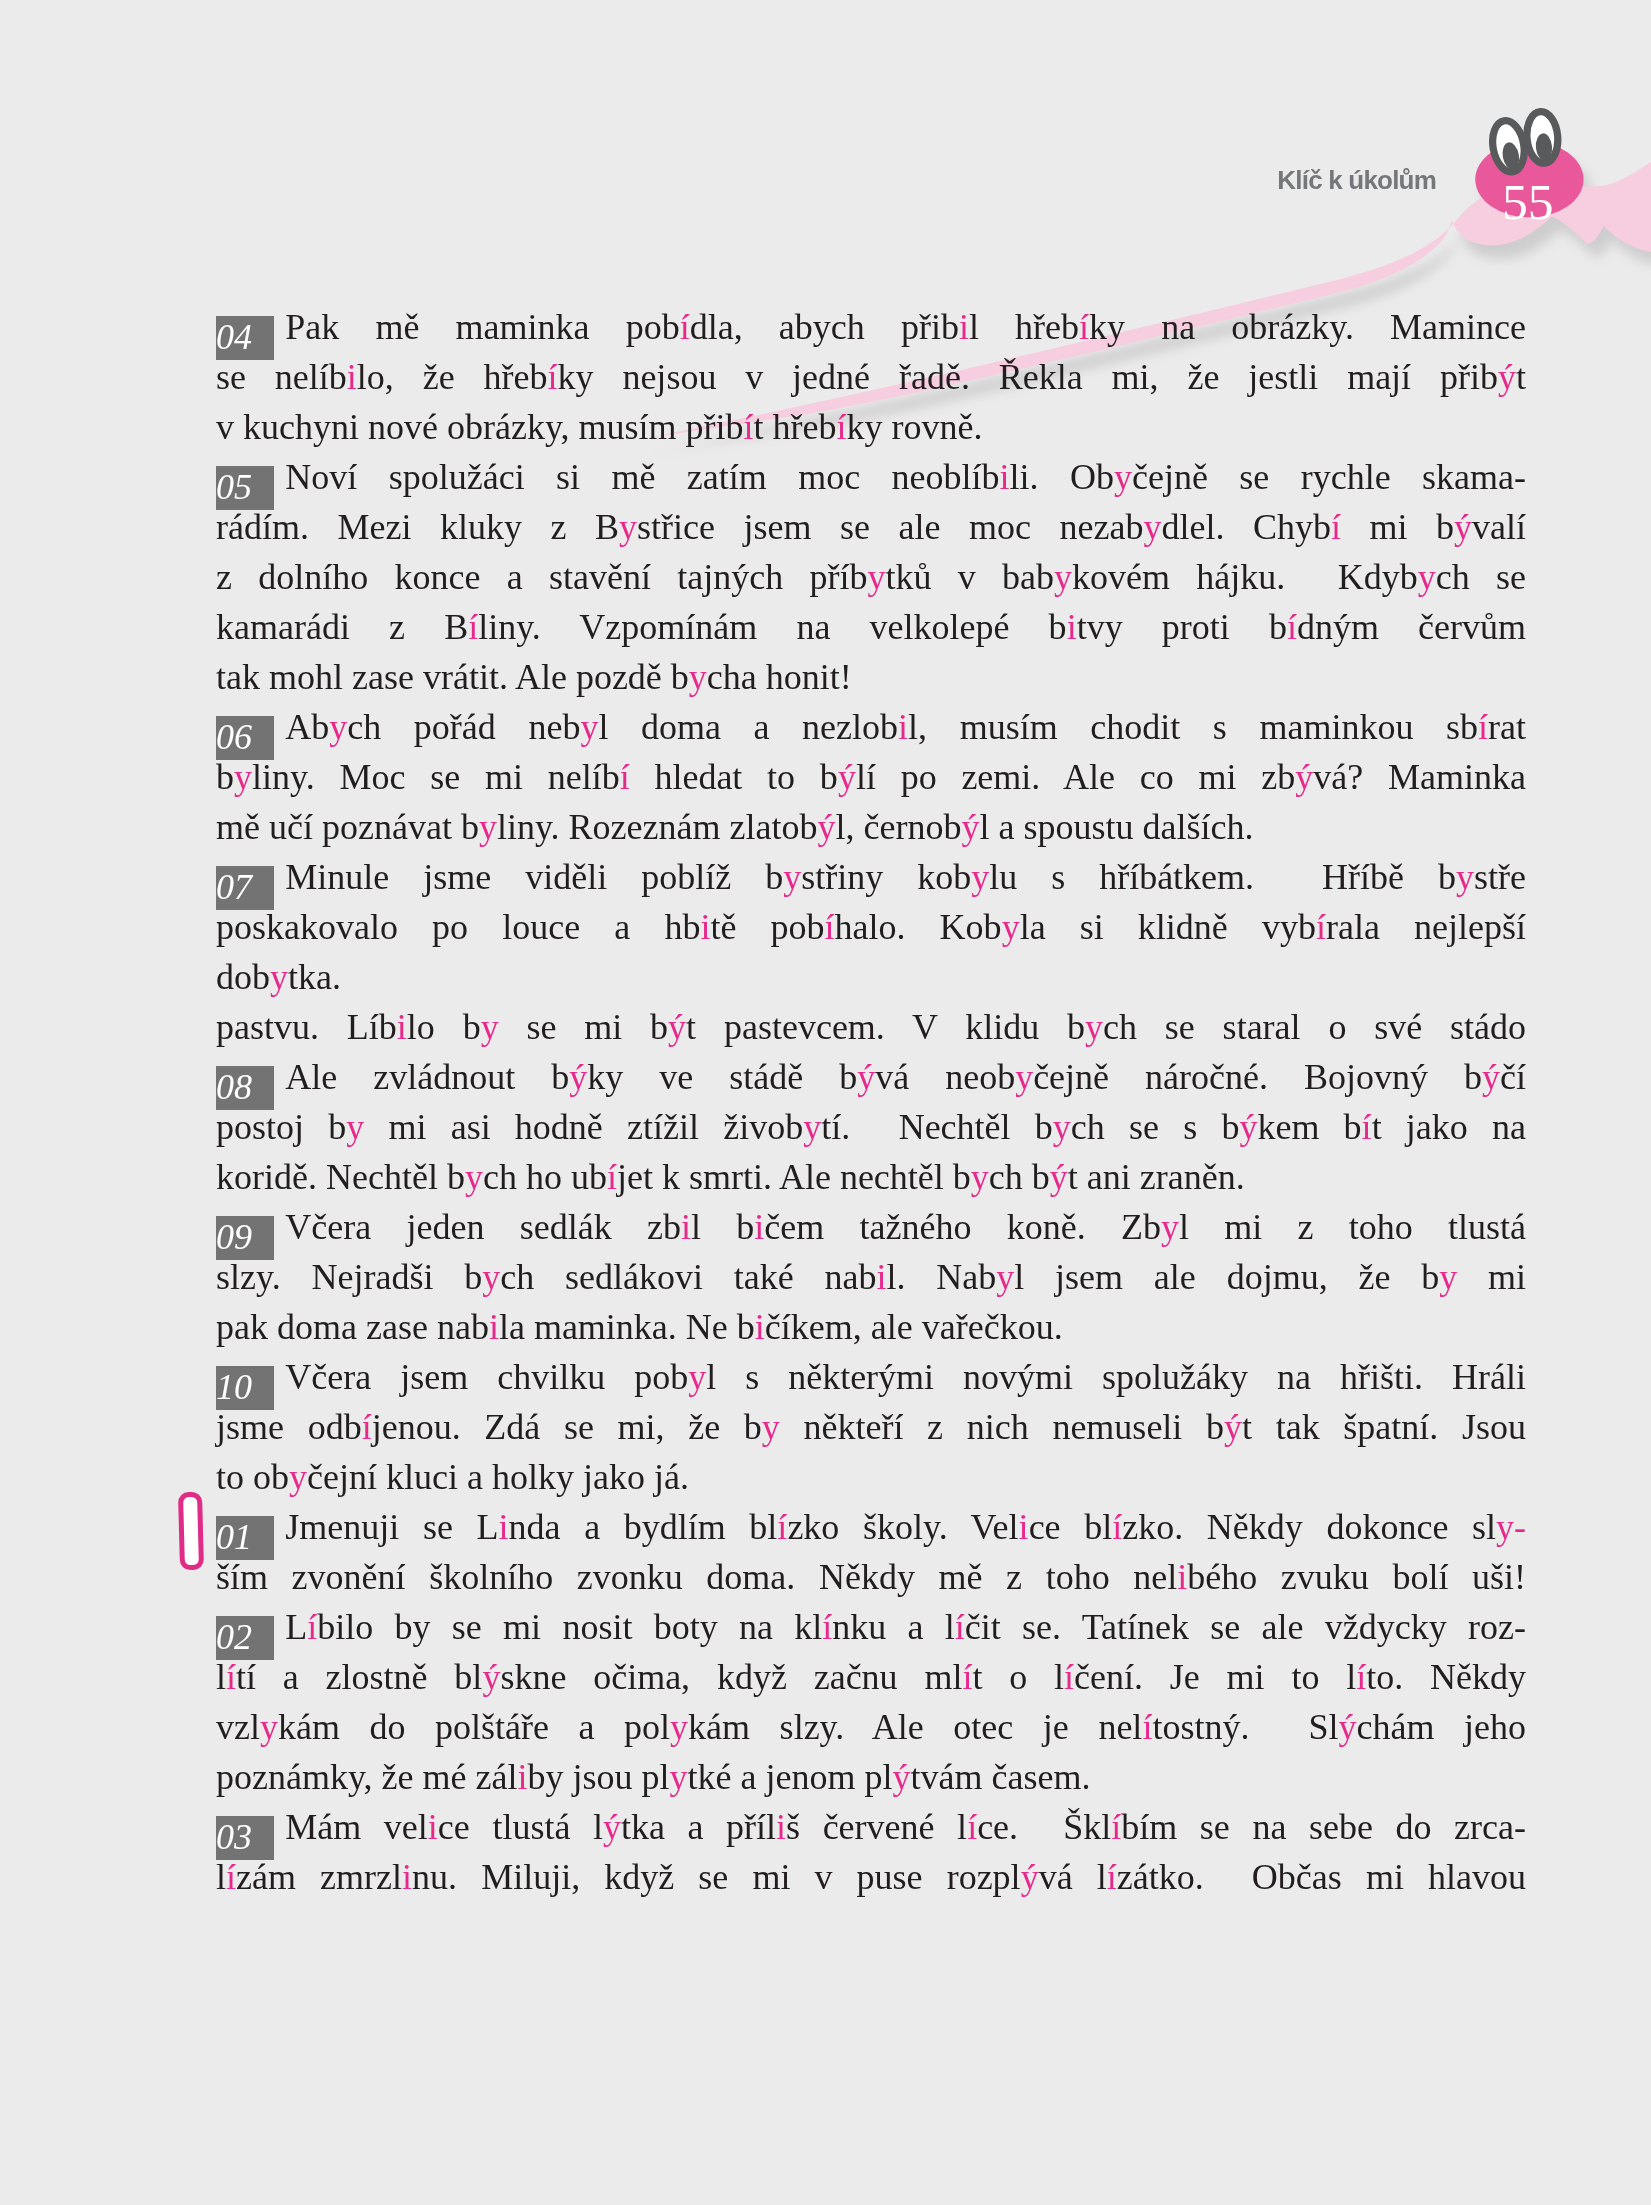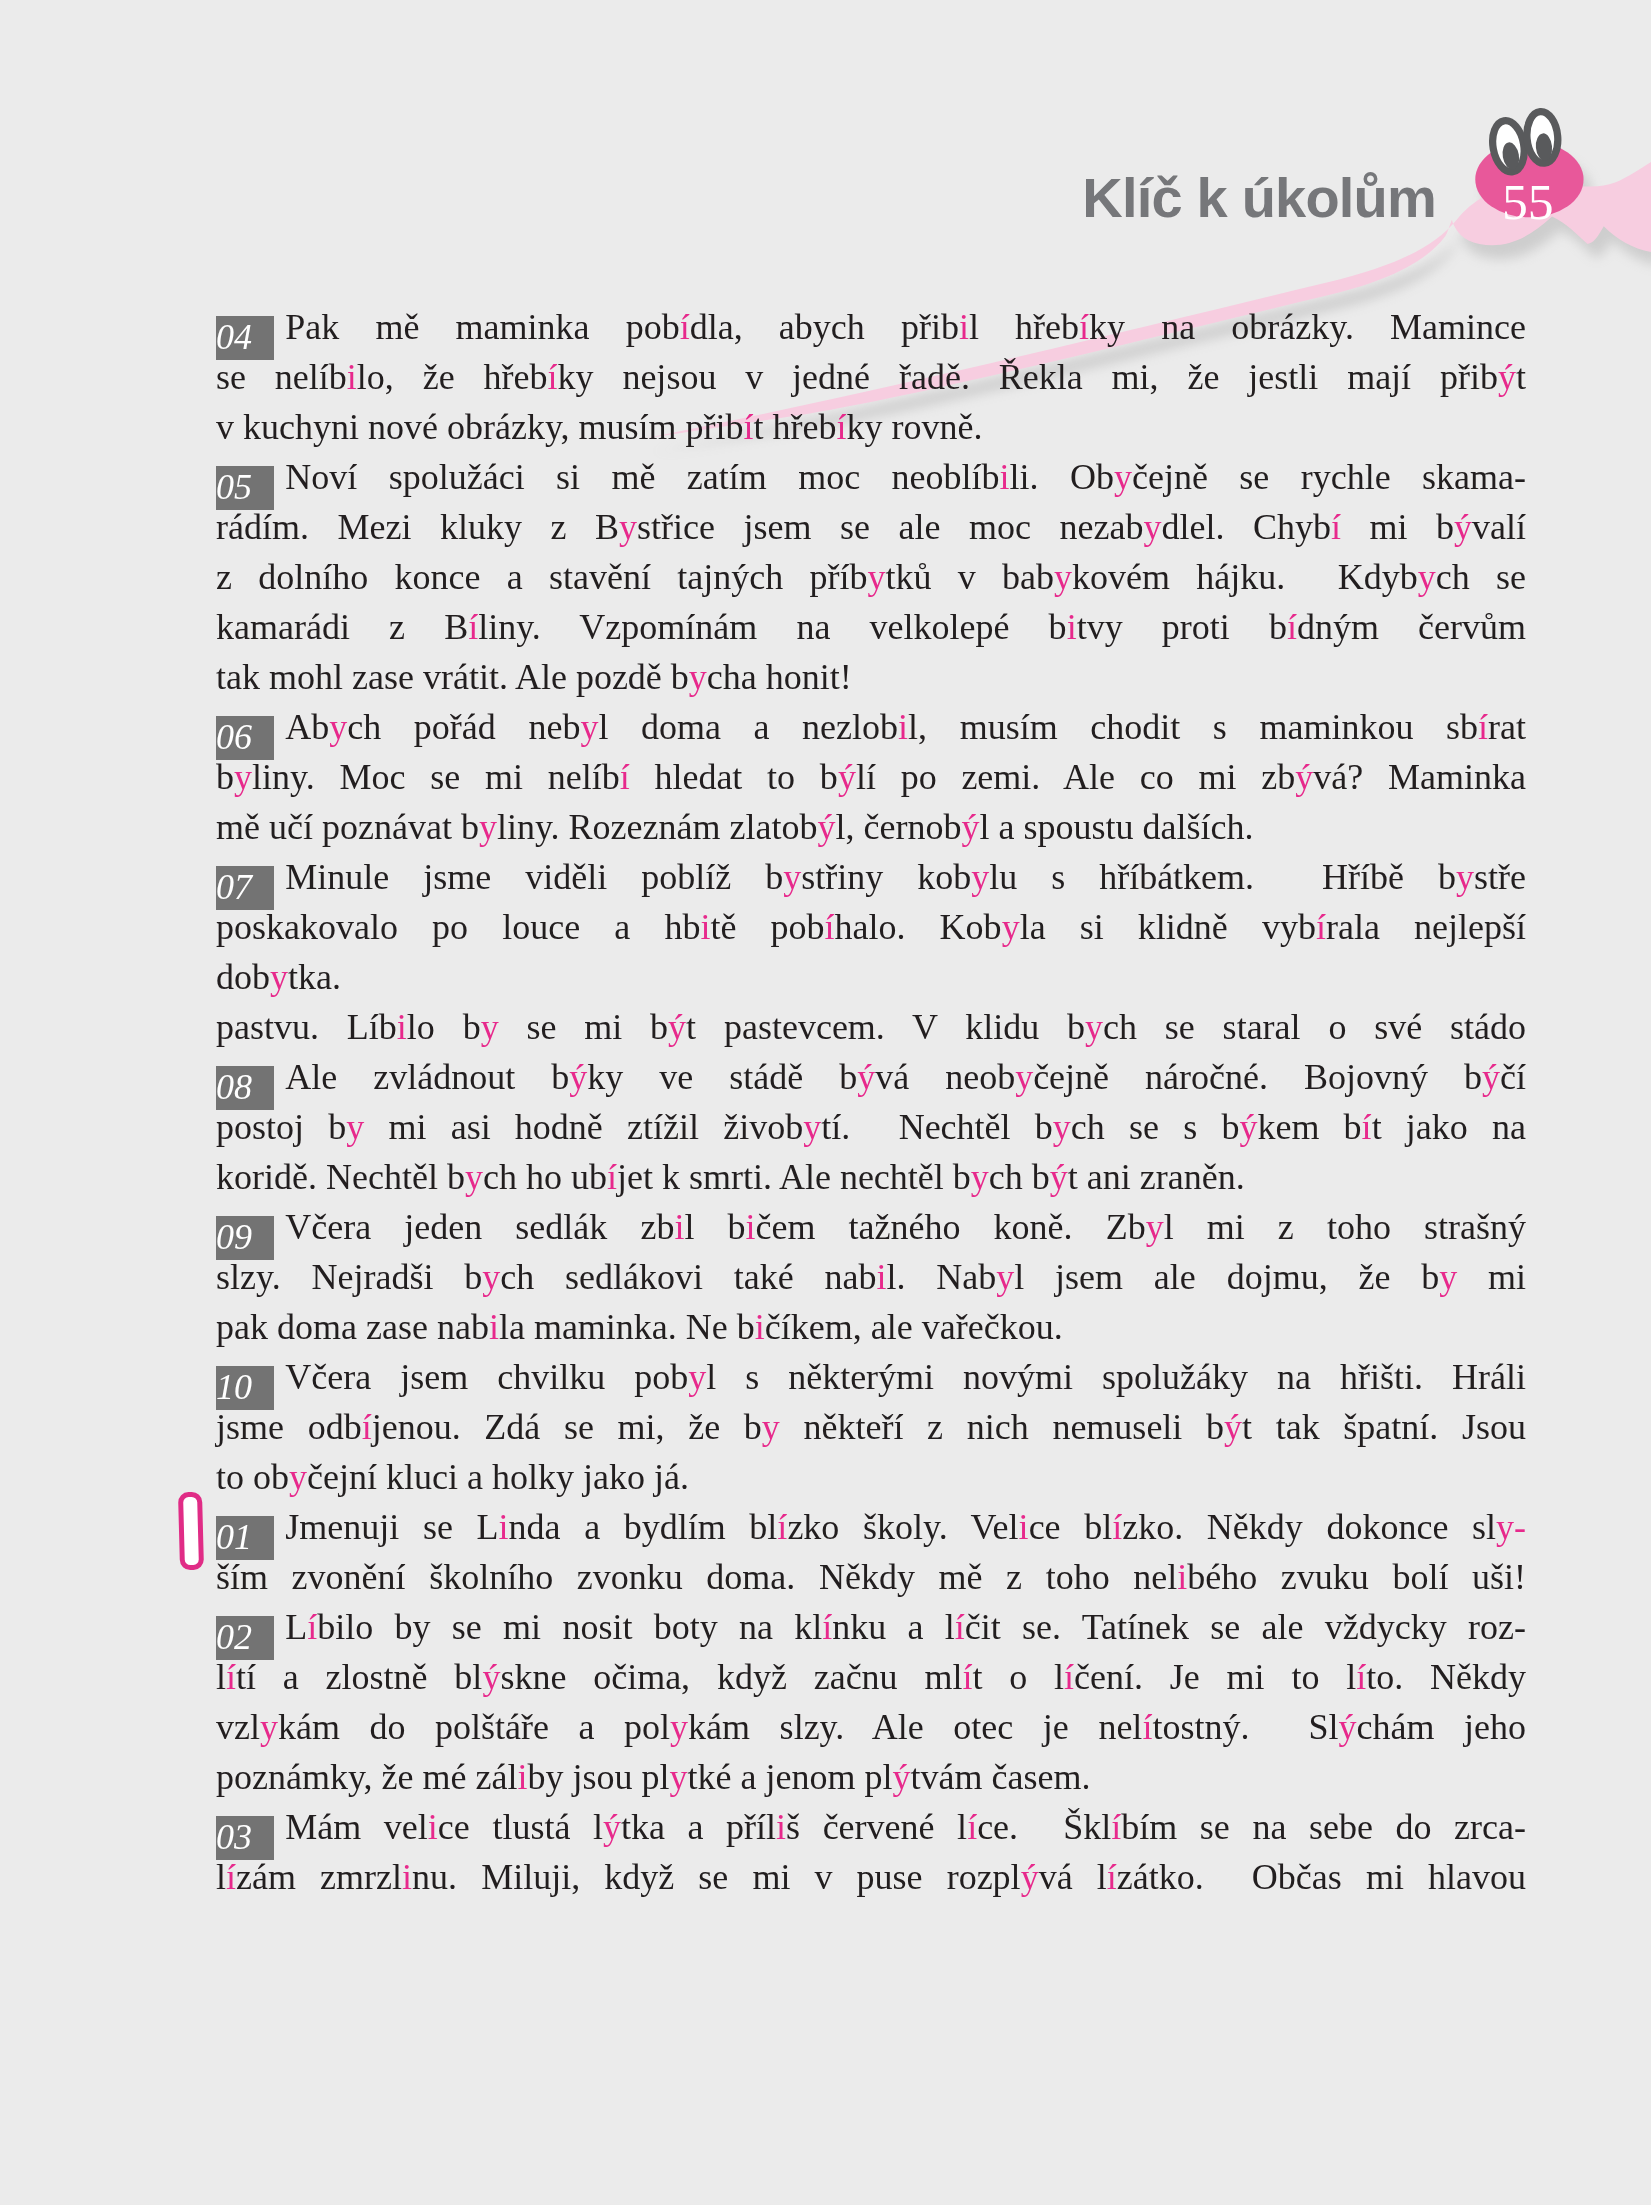--- a/index.html
+++ b/index.html
@@ -10,21 +10,21 @@
     overflow:hidden;
     font-family:"Liberation Serif", serif;
   }
   .header-art{position:absolute;left:0;top:0;}
   .header-title{
     position:absolute;
     left:1075px;top:165px;width:361px;
     text-align:right;
     font-family:"Liberation Sans", sans-serif;
     font-weight:bold;
-    font-size:56px;
+    font-size:26px;
     letter-spacing:-0.8px;
     color:#76777a;
   }
   .ball-number{
     font-family:"Liberation Serif", serif;
   }
   .textblock{
     position:absolute;
     left:216px;top:302px;width:1310px;
     font-size:36px;
@@ -137,21 +137,21 @@
       <div class="line just"><span class="numbox">06</span><span>Ab</span><span class="hl">y</span><span>ch pořád neb</span><span class="hl">y</span><span>l doma a nezlob</span><span class="hl">i</span><span>l, musím chodit s maminkou sb</span><span class="hl">í</span><span>rat</span></div>
       <div class="line just"><span>b</span><span class="hl">y</span><span>liny. Moc se mi nelíb</span><span class="hl">í</span><span> hledat to b</span><span class="hl">ý</span><span>lí po zemi. Ale co mi zb</span><span class="hl">ý</span><span>vá? Maminka</span></div>
       <div class="line"><span>mě učí poznávat b</span><span class="hl">y</span><span>liny. Rozeznám zlatob</span><span class="hl">ý</span><span>l, černob</span><span class="hl">ý</span><span>l a spoustu dalších.</span></div>
       <div class="line just"><span class="numbox">07</span><span>Minule jsme viděli poblíž b</span><span class="hl">y</span><span>střiny kob</span><span class="hl">y</span><span>lu s hříbátkem.&nbsp; Hříbě b</span><span class="hl">y</span><span>stře</span></div>
       <div class="line just"><span>poskakovalo po louce a hb</span><span class="hl">i</span><span>tě pob</span><span class="hl">í</span><span>halo. Kob</span><span class="hl">y</span><span>la si klidně vyb</span><span class="hl">í</span><span>rala nejlepší</span></div>
       <div class="line"><span>dob</span><span class="hl">y</span><span>tka.</span></div>
       <div class="line just"><span>pastvu. Líb</span><span class="hl">i</span><span>lo b</span><span class="hl">y</span><span> se mi b</span><span class="hl">ý</span><span>t pastevcem. V klidu b</span><span class="hl">y</span><span>ch se staral o své stádo</span></div>
       <div class="line just"><span class="numbox">08</span><span>Ale zvládnout b</span><span class="hl">ý</span><span>ky ve stádě b</span><span class="hl">ý</span><span>vá neob</span><span class="hl">y</span><span>čejně náročné. Bojovný b</span><span class="hl">ý</span><span>čí</span></div>
       <div class="line just"><span>postoj b</span><span class="hl">y</span><span> mi asi hodně ztížil živob</span><span class="hl">y</span><span>tí.&nbsp; Nechtěl b</span><span class="hl">y</span><span>ch se s b</span><span class="hl">ý</span><span>kem b</span><span class="hl">í</span><span>t jako na</span></div>
       <div class="line"><span>koridě. Nechtěl b</span><span class="hl">y</span><span>ch ho ub</span><span class="hl">í</span><span>jet k smrti. Ale nechtěl b</span><span class="hl">y</span><span>ch b</span><span class="hl">ý</span><span>t ani zraněn.</span></div>
-      <div class="line just"><span class="numbox">09</span><span>Včera jeden sedlák zb</span><span class="hl">i</span><span>l b</span><span class="hl">i</span><span>čem tažného koně. Zb</span><span class="hl">y</span><span>l mi z toho strašný</span></div>
+      <div class="line just"><span class="numbox">09</span><span>Včera jeden sedlák zb</span><span class="hl">i</span><span>l b</span><span class="hl">i</span><span>čem tažného koně. Zb</span><span class="hl">y</span><span>l mi z toho tlustá</span></div>
       <div class="line just"><span>slzy. Nejradši b</span><span class="hl">y</span><span>ch sedlákovi také nab</span><span class="hl">i</span><span>l. Nab</span><span class="hl">y</span><span>l jsem ale dojmu, že b</span><span class="hl">y</span><span> mi</span></div>
       <div class="line"><span>pak doma zase nab</span><span class="hl">i</span><span>la maminka. Ne b</span><span class="hl">i</span><span>číkem, ale vařečkou.</span></div>
       <div class="line just"><span class="numbox">10</span><span>Včera jsem chvilku pob</span><span class="hl">y</span><span>l s některými novými spolužáky na hřišti. Hráli</span></div>
       <div class="line just"><span>jsme odb</span><span class="hl">í</span><span>jenou. Zdá se mi, že b</span><span class="hl">y</span><span> někteří z nich nemuseli b</span><span class="hl">ý</span><span>t tak špatní. Jsou</span></div>
       <div class="line"><span>to ob</span><span class="hl">y</span><span>čejní kluci a holky jako já.</span></div>
       <div class="line just"><span class="numbox">01</span><span>Jmenuji se L</span><span class="hl">i</span><span>nda a bydlím bl</span><span class="hl">í</span><span>zko školy. Vel</span><span class="hl">i</span><span>ce bl</span><span class="hl">í</span><span>zko. Někdy dokonce sl</span><span class="hl">y-</span></div>
       <div class="line just"><span>ším zvonění školního zvonku doma. Někdy mě z toho nel</span><span class="hl">i</span><span>bého zvuku bolí uši!</span></div>
       <div class="line just"><span class="numbox">02</span><span>L</span><span class="hl">í</span><span>bilo by se mi nosit boty na kl</span><span class="hl">í</span><span>nku a l</span><span class="hl">í</span><span>čit se. Tatínek se ale vždycky roz-</span></div>
       <div class="line just"><span>l</span><span class="hl">í</span><span>tí a zlostně bl</span><span class="hl">ý</span><span>skne očima, když začnu ml</span><span class="hl">í</span><span>t o l</span><span class="hl">í</span><span>čení. Je mi to l</span><span class="hl">í</span><span>to. Někdy</span></div>
       <div class="line just"><span>vzl</span><span class="hl">y</span><span>kám do polštáře a pol</span><span class="hl">y</span><span>kám slzy. Ale otec je nel</span><span class="hl">í</span><span>tostný.&nbsp; Sl</span><span class="hl">ý</span><span>chám jeho</span></div>

